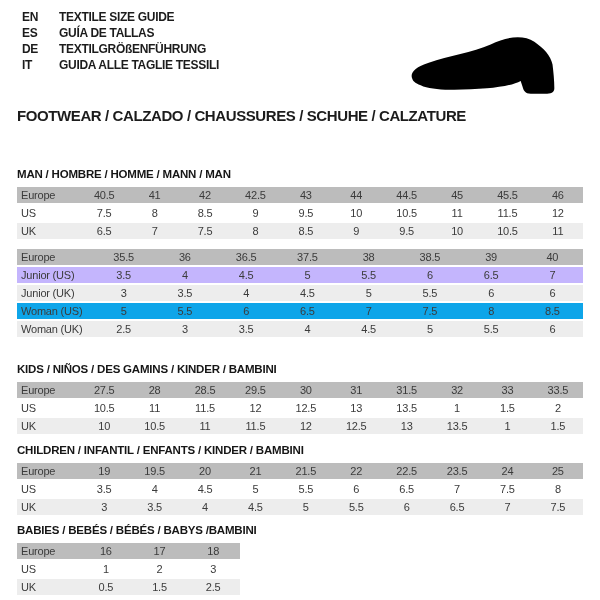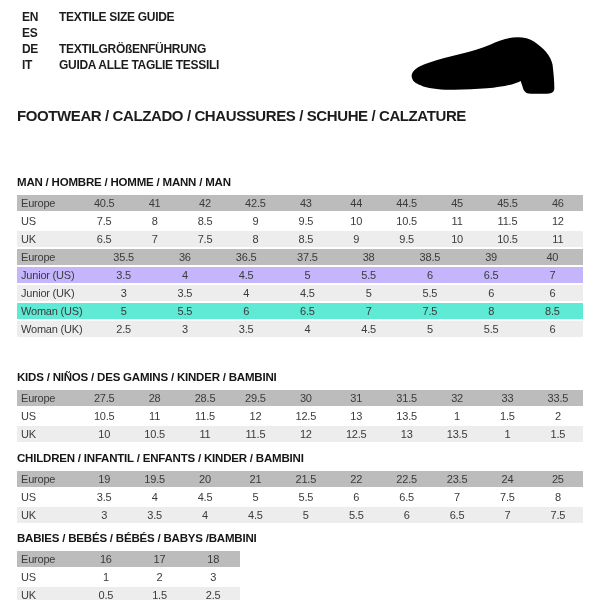--- a/index.html
+++ b/index.html
@@ -16,21 +16,21 @@
     position:absolute;left:17px;top:107px;font-size:15px;font-weight:bold;
     letter-spacing:-0.4px;white-space:nowrap;
   }
   
   .shoe-wrap{position:absolute;right:22px;top:24px;width:182px;height:92px;}
   .shoe-wrap svg{width:100%;height:100%;}
   
   .section{position:absolute;left:17px;width:566px;}
   .section-title{
     font-size:11.5px;font-weight:bold;letter-spacing:-0.2px;color:#161616;
-    margin:8px 0 7px 0;white-space:nowrap;
+    margin:0 0 7px 0;white-space:nowrap;
   }
   .size-table{width:566px;}
   .size-table.narrow{width:223px;}
   .size-row{display:flex;height:16px;margin-bottom:2px;align-items:center;}
   .size-row.head{background:#bcbcbc;}
   .size-row.alt{background:#ededed;justify-content:space-between;}
   .row-label{
     width:62px;flex:0 0 62px;font-size:11px;color:#3b3b3b;letter-spacing:-0.2px;
     padding-left:4px;box-sizing:border-box;white-space:nowrap;
   }
@@ -42,20 +42,21 @@
 </head>
 <body>
 
 <div class="lang-block" id="lang-block">
     <div class="lang-row">
       <span class="lang-code">EN</span>
       <span class="lang-label">TEXTILE SIZE GUIDE</span>
     </div>
     <div class="lang-row">
       <span class="lang-code">ES</span>
+      <span class="lang-label">GUÍA DE TALLAS</span>
     </div>
     <div class="lang-row">
       <span class="lang-code">DE</span>
       <span class="lang-label">TEXTILGRÖßENFÜHRUNG</span>
     </div>
     <div class="lang-row">
       <span class="lang-code">IT</span>
       <span class="lang-label">GUIDA ALLE TAGLIE TESSILI</span>
     </div>
   </div>
@@ -154,21 +155,21 @@
           <div class="row-label">Junior (UK)</div>
           <div class="size-cell">3</div>
           <div class="size-cell">3.5</div>
           <div class="size-cell">4</div>
           <div class="size-cell">4.5</div>
           <div class="size-cell">5</div>
           <div class="size-cell">5.5</div>
           <div class="size-cell">6</div>
           <div class="size-cell">6</div>
         </div>
-        <div class="size-row" style="background: #5eead4;">
+        <div class="size-row" style="background: #0ea5e9;">
           <div class="row-label">Woman (US)</div>
           <div class="size-cell">5</div>
           <div class="size-cell">5.5</div>
           <div class="size-cell">6</div>
           <div class="size-cell">6.5</div>
           <div class="size-cell">7</div>
           <div class="size-cell">7.5</div>
           <div class="size-cell">8</div>
           <div class="size-cell">8.5</div>
         </div>

